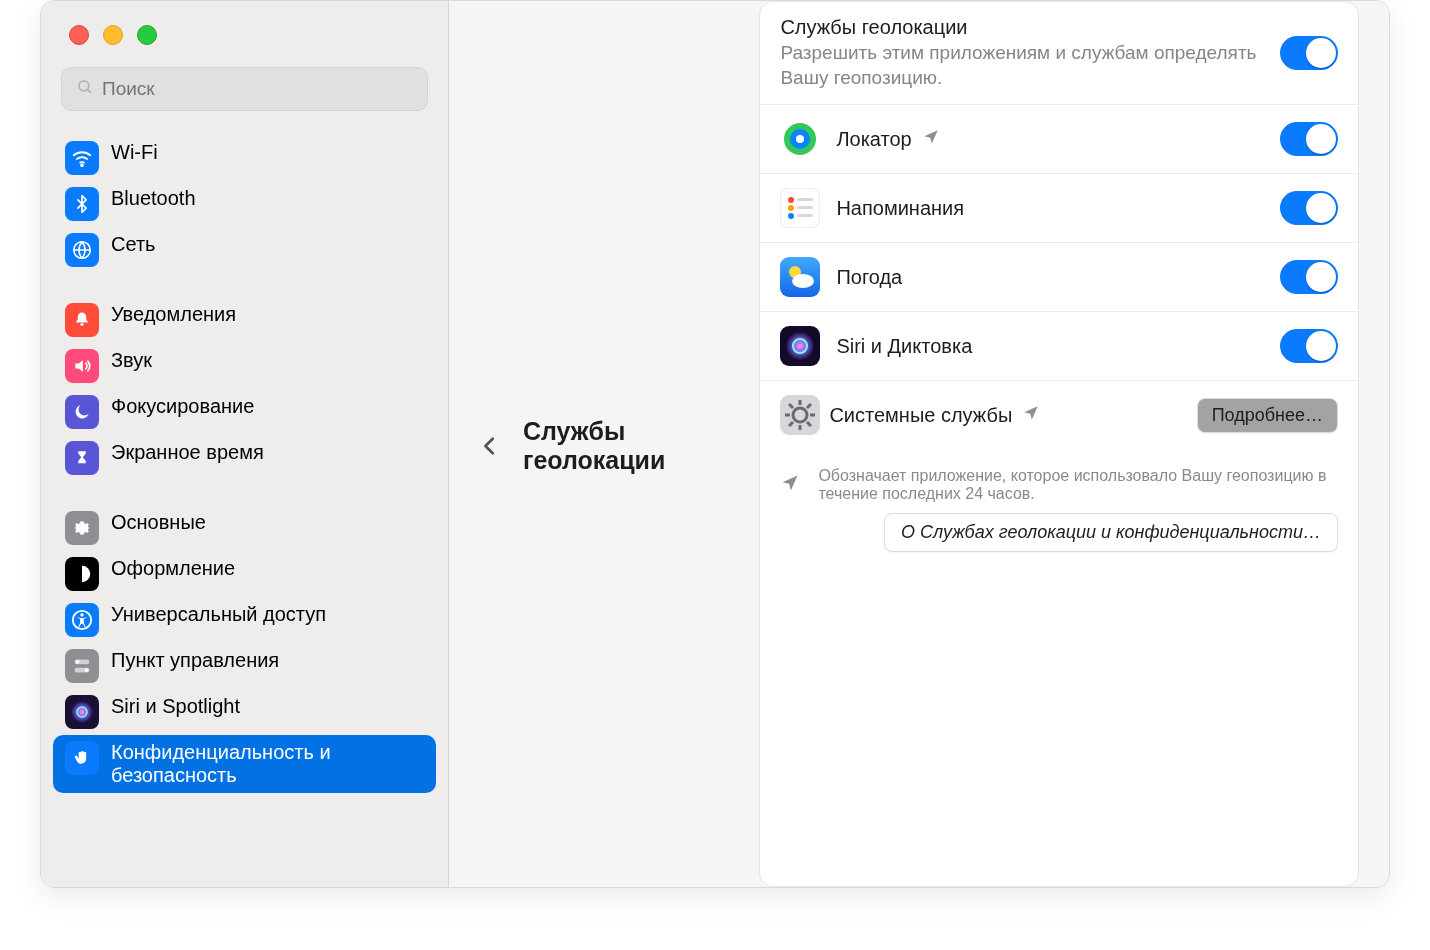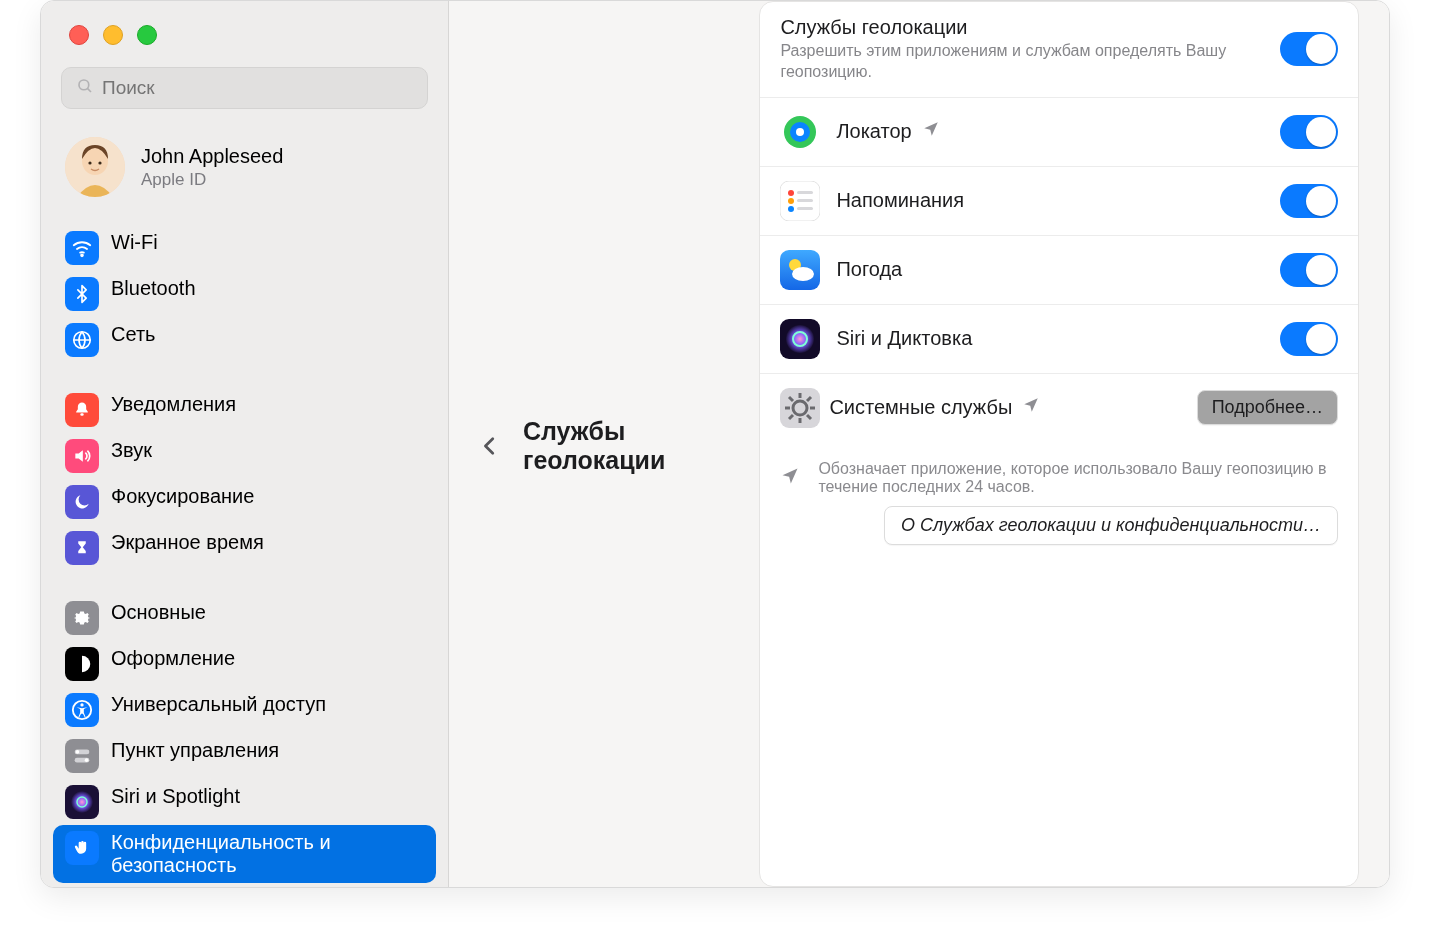--- a/index.html
+++ b/index.html
@@ -134,21 +134,21 @@
     min-height: 68px;
   }
   .row:last-child { border-bottom: none; gap: 9px; }
   .row .app-icon {
     width: 40px; height: 40px; border-radius: 9px;
     display:flex; align-items:center; justify-content:center;
     flex-shrink:0;
   }
   .row-title-block { flex: 1; }
   .row-header .title { font-size: 20px; color:#1d1d1f; }
-  .row-header .desc { font-size: 16px; color: #86868a; margin-top: 2px; line-height:1.3; }
+  .row-header .desc { font-size: 19px; color: #86868a; margin-top: 2px; line-height:1.3; }
   .row-app .name { font-size: 20px; color: #1d1d1f; display:flex; align-items:center; gap:10px; }
   .loc-arrow { color: #8e8e93; }
 
   .toggle {
     width: 58px; height: 34px; border-radius: 34px; position: relative;
     background: #0a7aff;
   }
   .toggle::after {
     content:""; position:absolute; width: 30px; height: 30px; border-radius: 50%;
     background: #fff; top: 2px; right: 2px;
@@ -202,37 +202,20 @@
     <div class="search">
       <span>
         <svg viewBox="0 0 24 24" fill="none" stroke="#86868b" stroke-width="2.2">
             <circle cx="10.5" cy="10.5" r="6.5"></circle>
             <line x1="20" y1="20" x2="15.2" y2="15.2"></line>
           </svg>
       </span>
       <input type="text" placeholder="Поиск" style="">
     </div>
 
-    <div class="account">
-      <div class="avatar">
-        <svg viewBox="0 0 60 60">
-          <circle cx="30" cy="30" r="30" fill="#f6e2cc"></circle>
-          <ellipse cx="30" cy="24" rx="13" ry="14" fill="#f7d5b3"></ellipse>
-          <path d="M17 22 q13 -22 26 0 q0 -14 -13 -14 t-13 14" fill="#6b4528"></path>
-          <circle cx="25" cy="26" r="1.6" fill="#3b2a1a"></circle>
-            <circle cx="35" cy="26" r="1.6" fill="#3b2a1a"></circle>
-          <path d="M26 32 q4 3 8 0" stroke="#c78b63" stroke-width="1.3" fill="none"></path>
-          <path d="M12 60 q18 -24 36 0" fill="#eab558"></path>
-        </svg>
-      </div>
-      <div class="account-text">
-        <div class="name">John Appleseed</div>
-        <div class="sub">Apple ID</div>
-      </div>
-    </div>
 
     <div id="sidebar-groups">
         <div class="nav-section">
           <div class="nav-item">
             <span class="icon" style="background: rgb(10, 122, 255);">
               <svg viewBox="0 0 24 24" width="22" height="22" fill="none" stroke="#fff" stroke-width="2" stroke-linecap="round">
                 <path d="M3 9a14 14 0 0 1 18 0"></path>
                 <path d="M6.5 13a9 9 0 0 1 11 0"></path>
                 <path d="M10 17a4 4 0 0 1 4 0"></path>
                 <circle cx="12" cy="20" r="1" fill="#fff"></circle>

